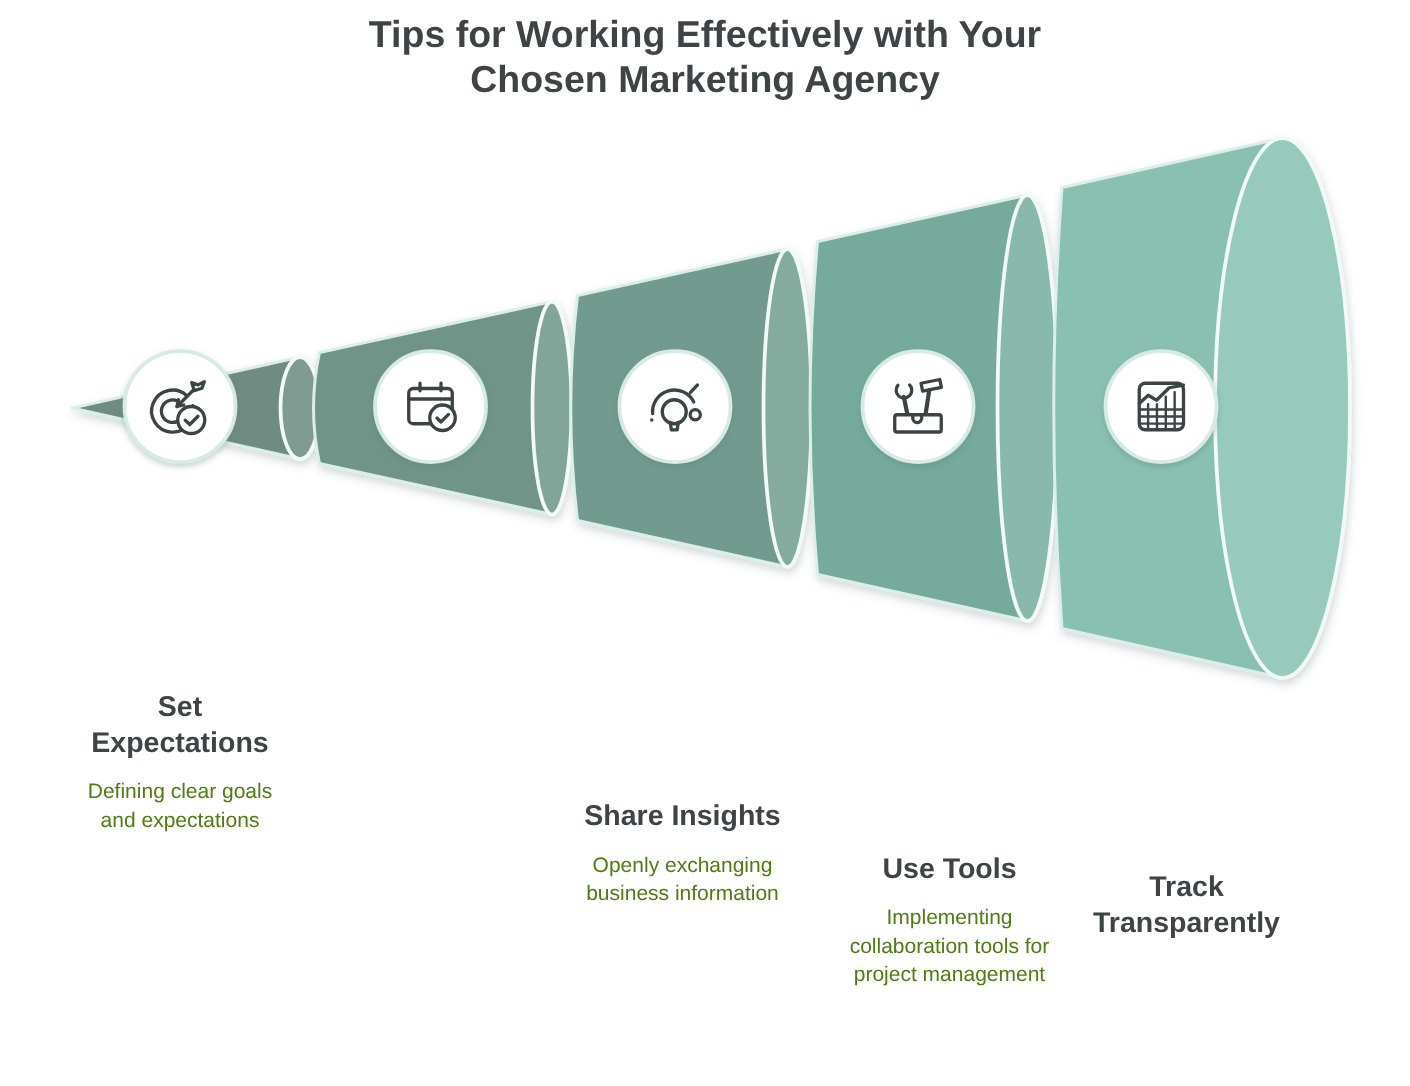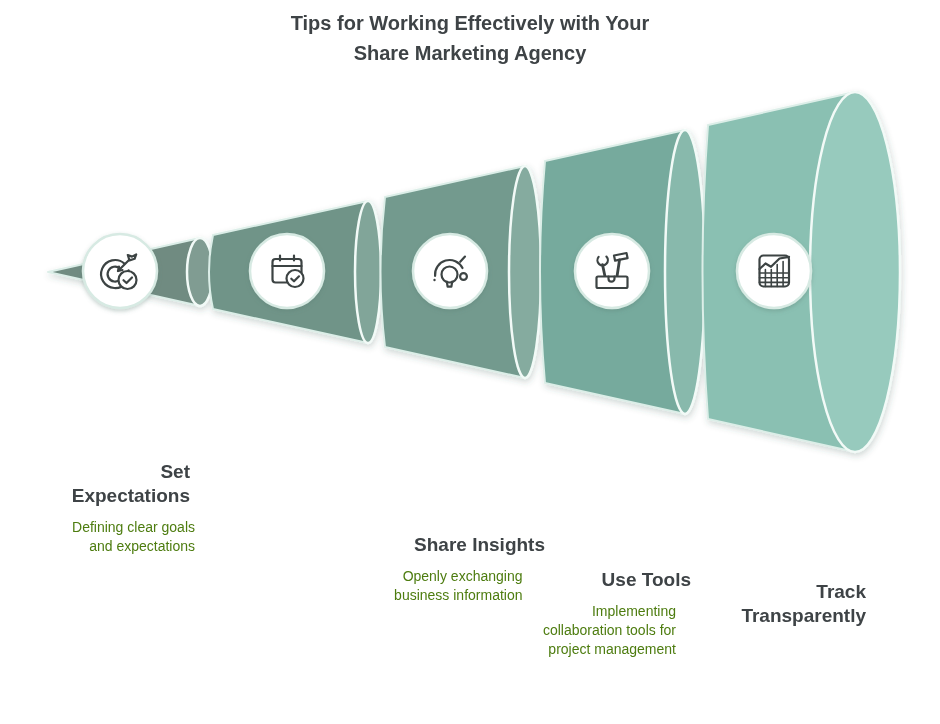--- a/index.html
+++ b/index.html
@@ -4,47 +4,47 @@
 <style>
   html,body{margin:0;padding:0;}
   body{
     width:940px;height:724px;overflow:hidden;background:#ffffff;
     font-family:"Liberation Sans","DejaVu Sans",sans-serif;
     position:relative;
   }
   .canvas{position:absolute;inset:0;width:940px;height:724px;}
   .title{
     position:absolute;top:8px;left:0;right:0;text-align:center;
-    font-size:20px;font-weight:bold;color:#3e4346;line-height:30px;
+    font-size:25px;font-weight:bold;color:#3e4346;line-height:30px;
   }
   #funnel{position:absolute;left:0;top:0;}
-  .step{position:absolute;text-align:right;}
+  .step{position:absolute;text-align:center;}
   .step h2{
     font-size:19px;font-weight:bold;color:#3e4346;line-height:24px;margin:0 auto;
   }
   .step p{
     font-size:14px;color:#4d7c0f;line-height:19px;margin:10px auto 0;
   }
   .s1{left:30px;top:460px;width:180px;}
   .s2{left:198px;top:497px;width:180px;}
   .s3{left:365px;top:533px;width:180px;}
-  .s4{left:511px;top:568px;width:180px;}
+  .s4{left:543px;top:568px;width:180px;}
   .s5{left:701px;top:580px;width:180px;}
   .s1 h2{max-width:140px;} .s2 h2{max-width:120px;} .s5 h2{max-width:150px;}
   .s1 p{max-width:150px;} .s2 p{max-width:145px;} .s3 p{max-width:135px;}
   .s4 p{max-width:150px;} .s5 p{max-width:160px;}
 </style>
 </head>
 <body>
 
 <div class="canvas">
 
   <div class="title">
     <div>Tips for Working Effectively with Your</div>
-    <div>Share Marketing Agency</div>
+    <div>Chosen Marketing Agency</div>
   </div>
 
   <svg id="funnel" width="940" height="724" viewBox="0 0 940 724">
     <defs>
       <filter id="softshadow" x="-10%" y="-10%" width="125%" height="125%">
         <feDropShadow dx="1" dy="3" stdDeviation="3" flood-color="#37554c" flood-opacity="0.22"></feDropShadow>
       </filter>
       <filter id="circshadow" x="-25%" y="-25%" width="150%" height="150%">
         <feDropShadow dx="0" dy="2" stdDeviation="2" flood-color="#5a7d73" flood-opacity="0.35"></feDropShadow>
       </filter>

